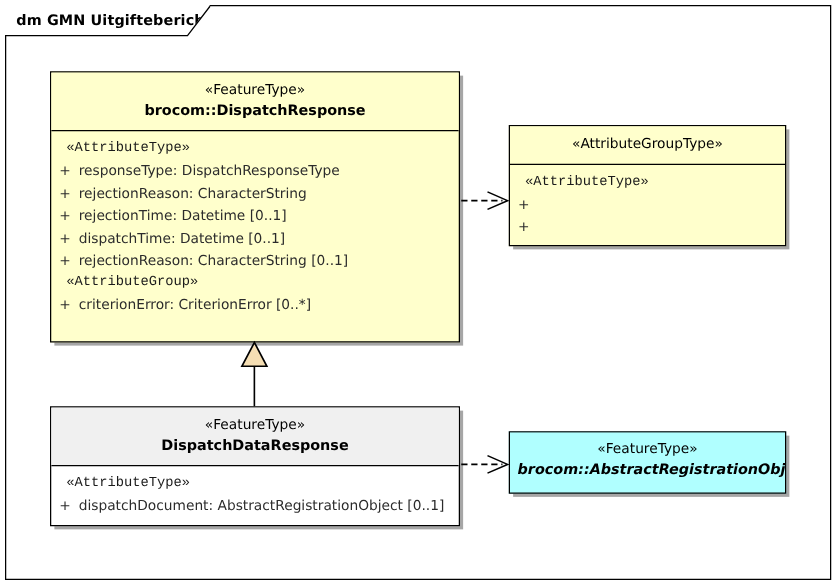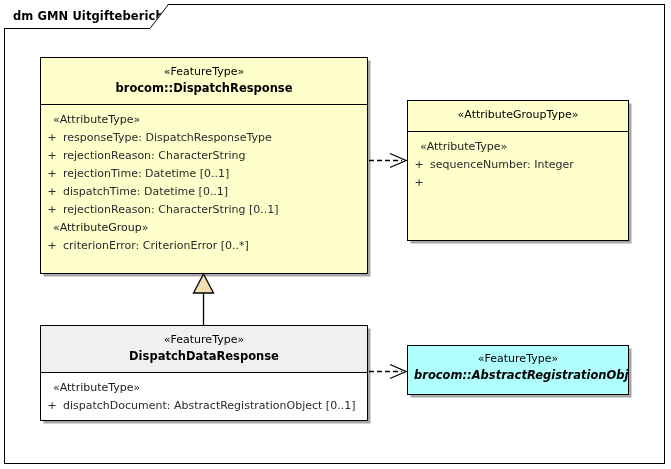--- a/index.html
+++ b/index.html
@@ -90,20 +90,21 @@
   }
   .uml-body {
     box-sizing: border-box;
     padding: 6px 0 7px 0;
   }
   .group-label {
     font-size: 11px;
     color: #1b1b1b;
     padding: 2px 0 3px 12px;
     white-space: nowrap;
+    font-family: Liberation Mono, monospace;
   }
   .attr-row {
     display: flex;
     align-items: baseline;
     font-size: 11px;
     color: #2b2b2b;
     line-height: 1.62;
     white-space: nowrap;
   }
   .attr-vis {
@@ -180,30 +181,29 @@
 
       <div class="group-label">«AttributeGroup»</div>
 
       <div class="attr-row">
         <span class="attr-vis">+</span>
         <span class="attr-text">criterionError: CriterionError [0..*]</span>
       </div>
     </div>
   </div>
 
-  <div class="uml-class fill-yellow" style="left:407px; top:100px; width:222px; height:141px;">
+  <div class="uml-class fill-yellow" style="left:407px; top:100px; width:222px; height:97px;">
     <div class="uml-header fill-yellow-hdr">
       <div class="uml-stereotype">«AttributeGroupType»</div>
     </div>
     <div class="uml-divider"></div>
     <div class="uml-body">
       <div class="group-label">«AttributeType»</div>
       <div class="attr-row">
         <span class="attr-vis">+</span>
-        <span class="attr-text">sequenceNumber: Integer</span>
       </div>
       <div class="attr-row">
         <span class="attr-vis">+</span>
       </div>
     </div>
   </div>
 
   <div class="uml-class fill-white" style="left:40px; top:325px; width:328px; height:96px;">
     <div class="uml-header fill-grey-hdr">
       <div class="uml-stereotype">«FeatureType»</div>

